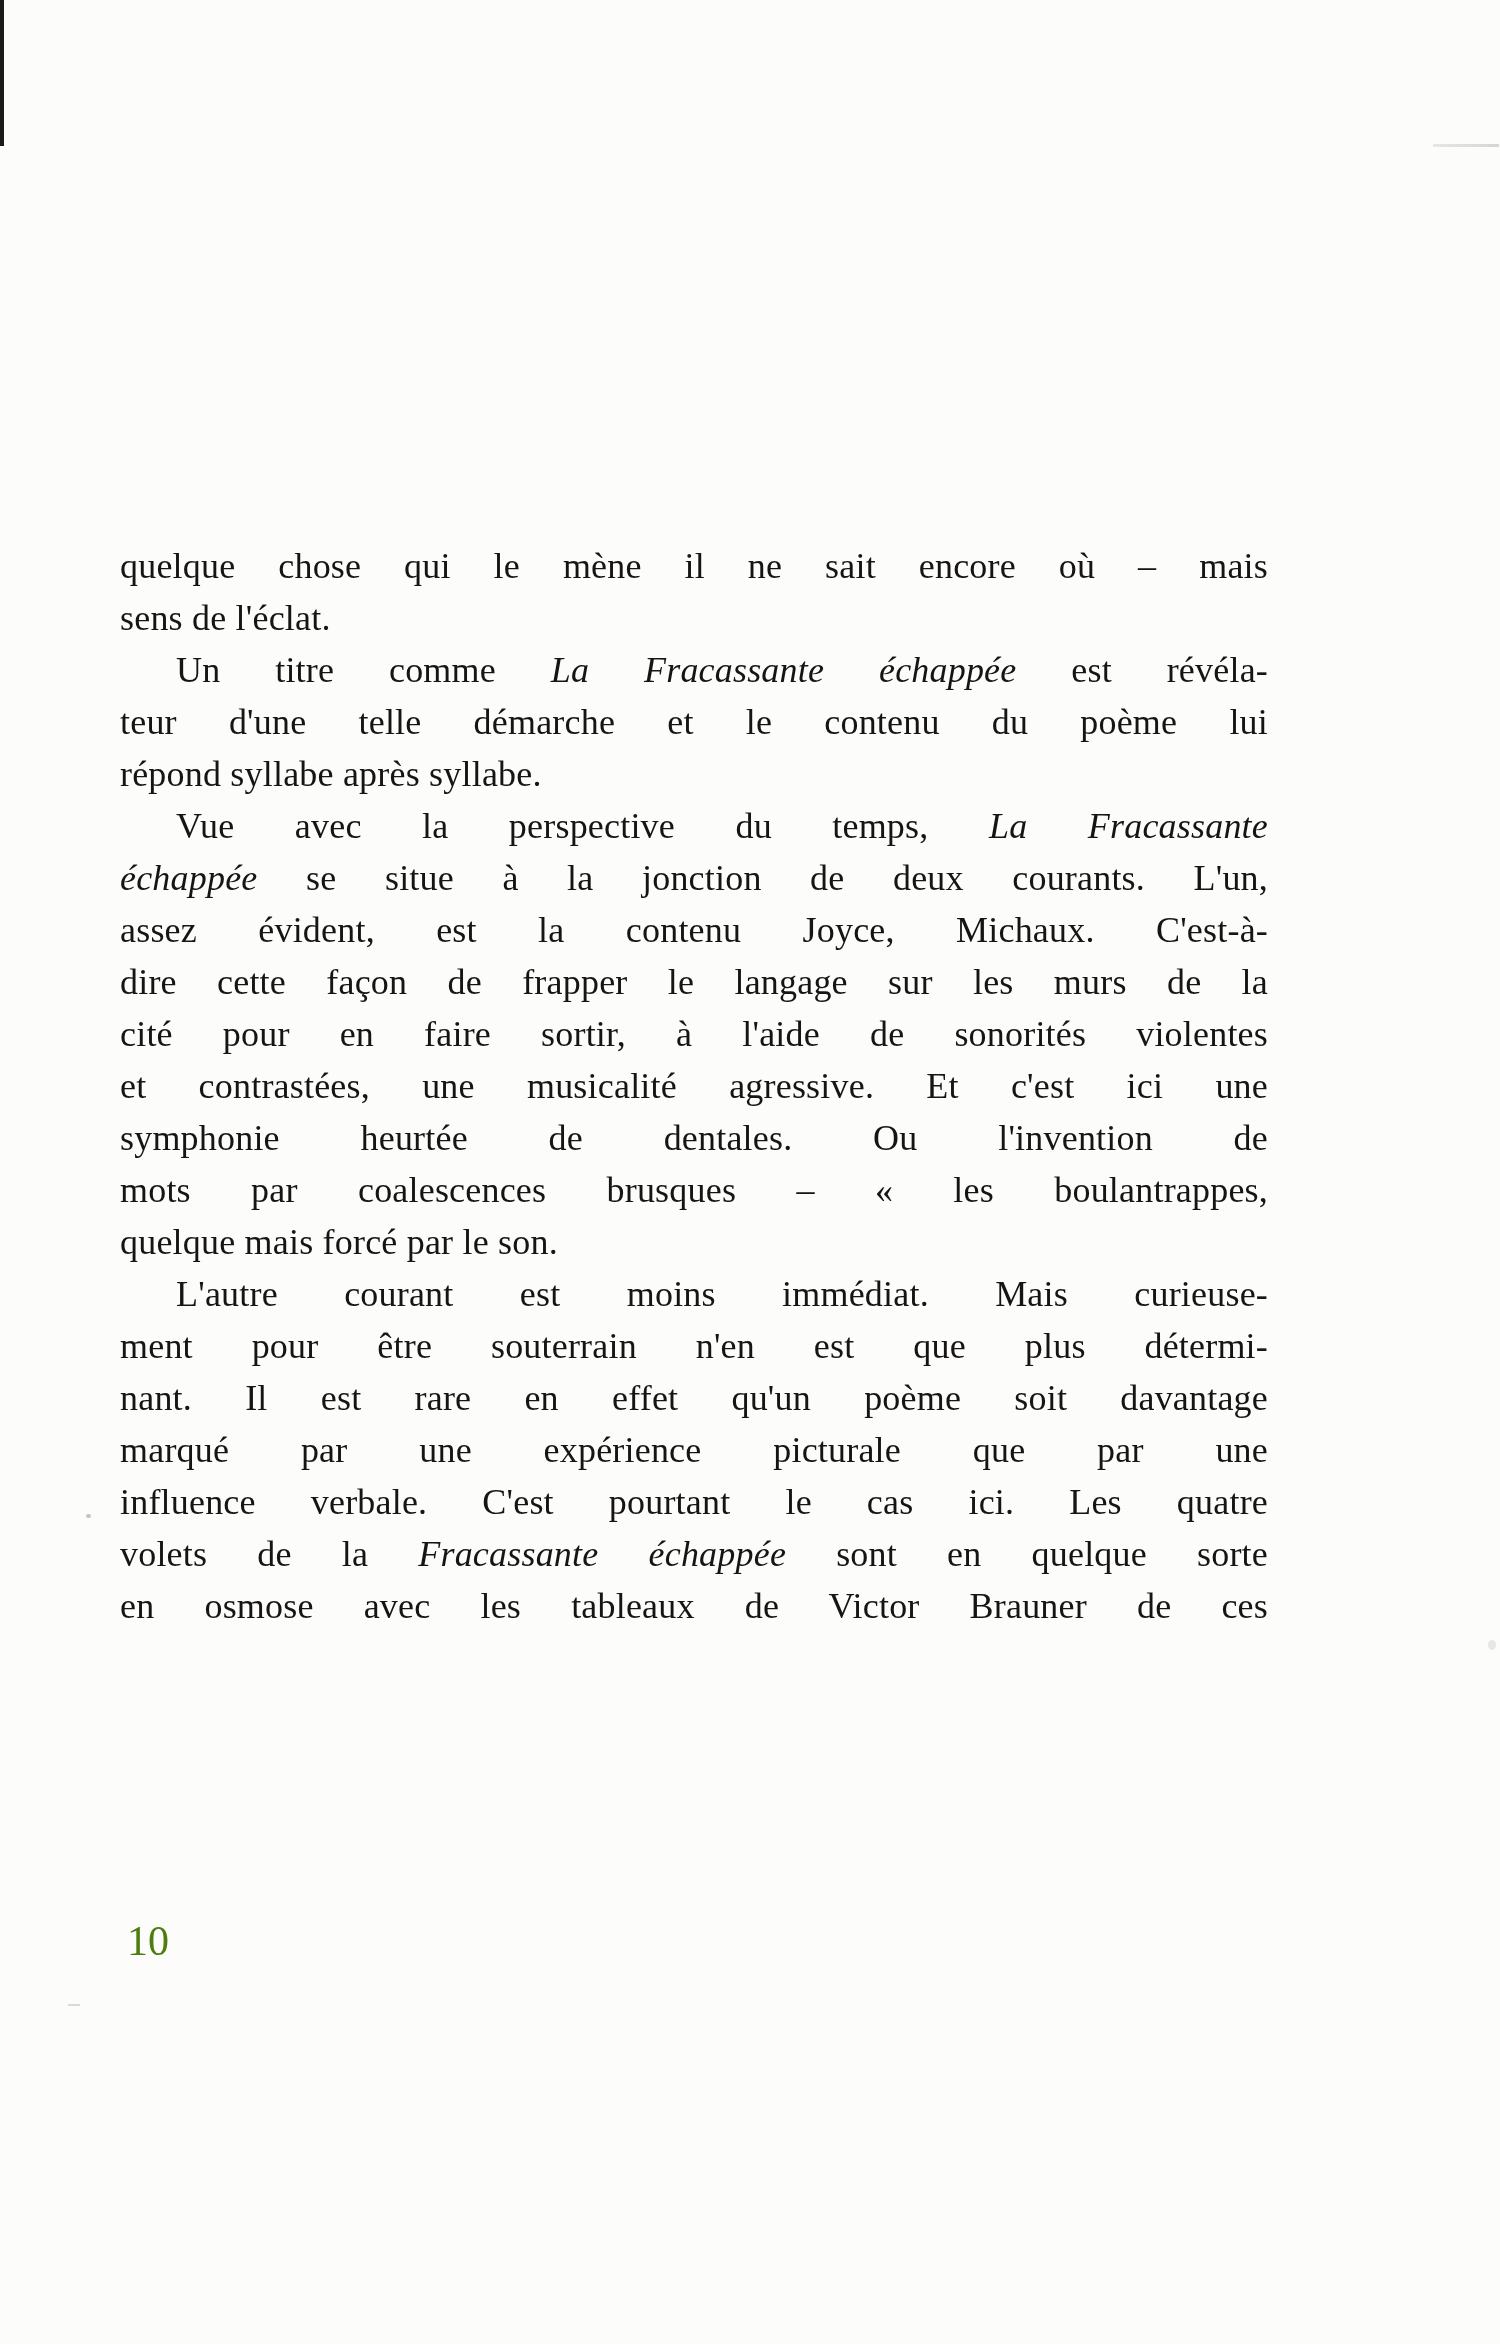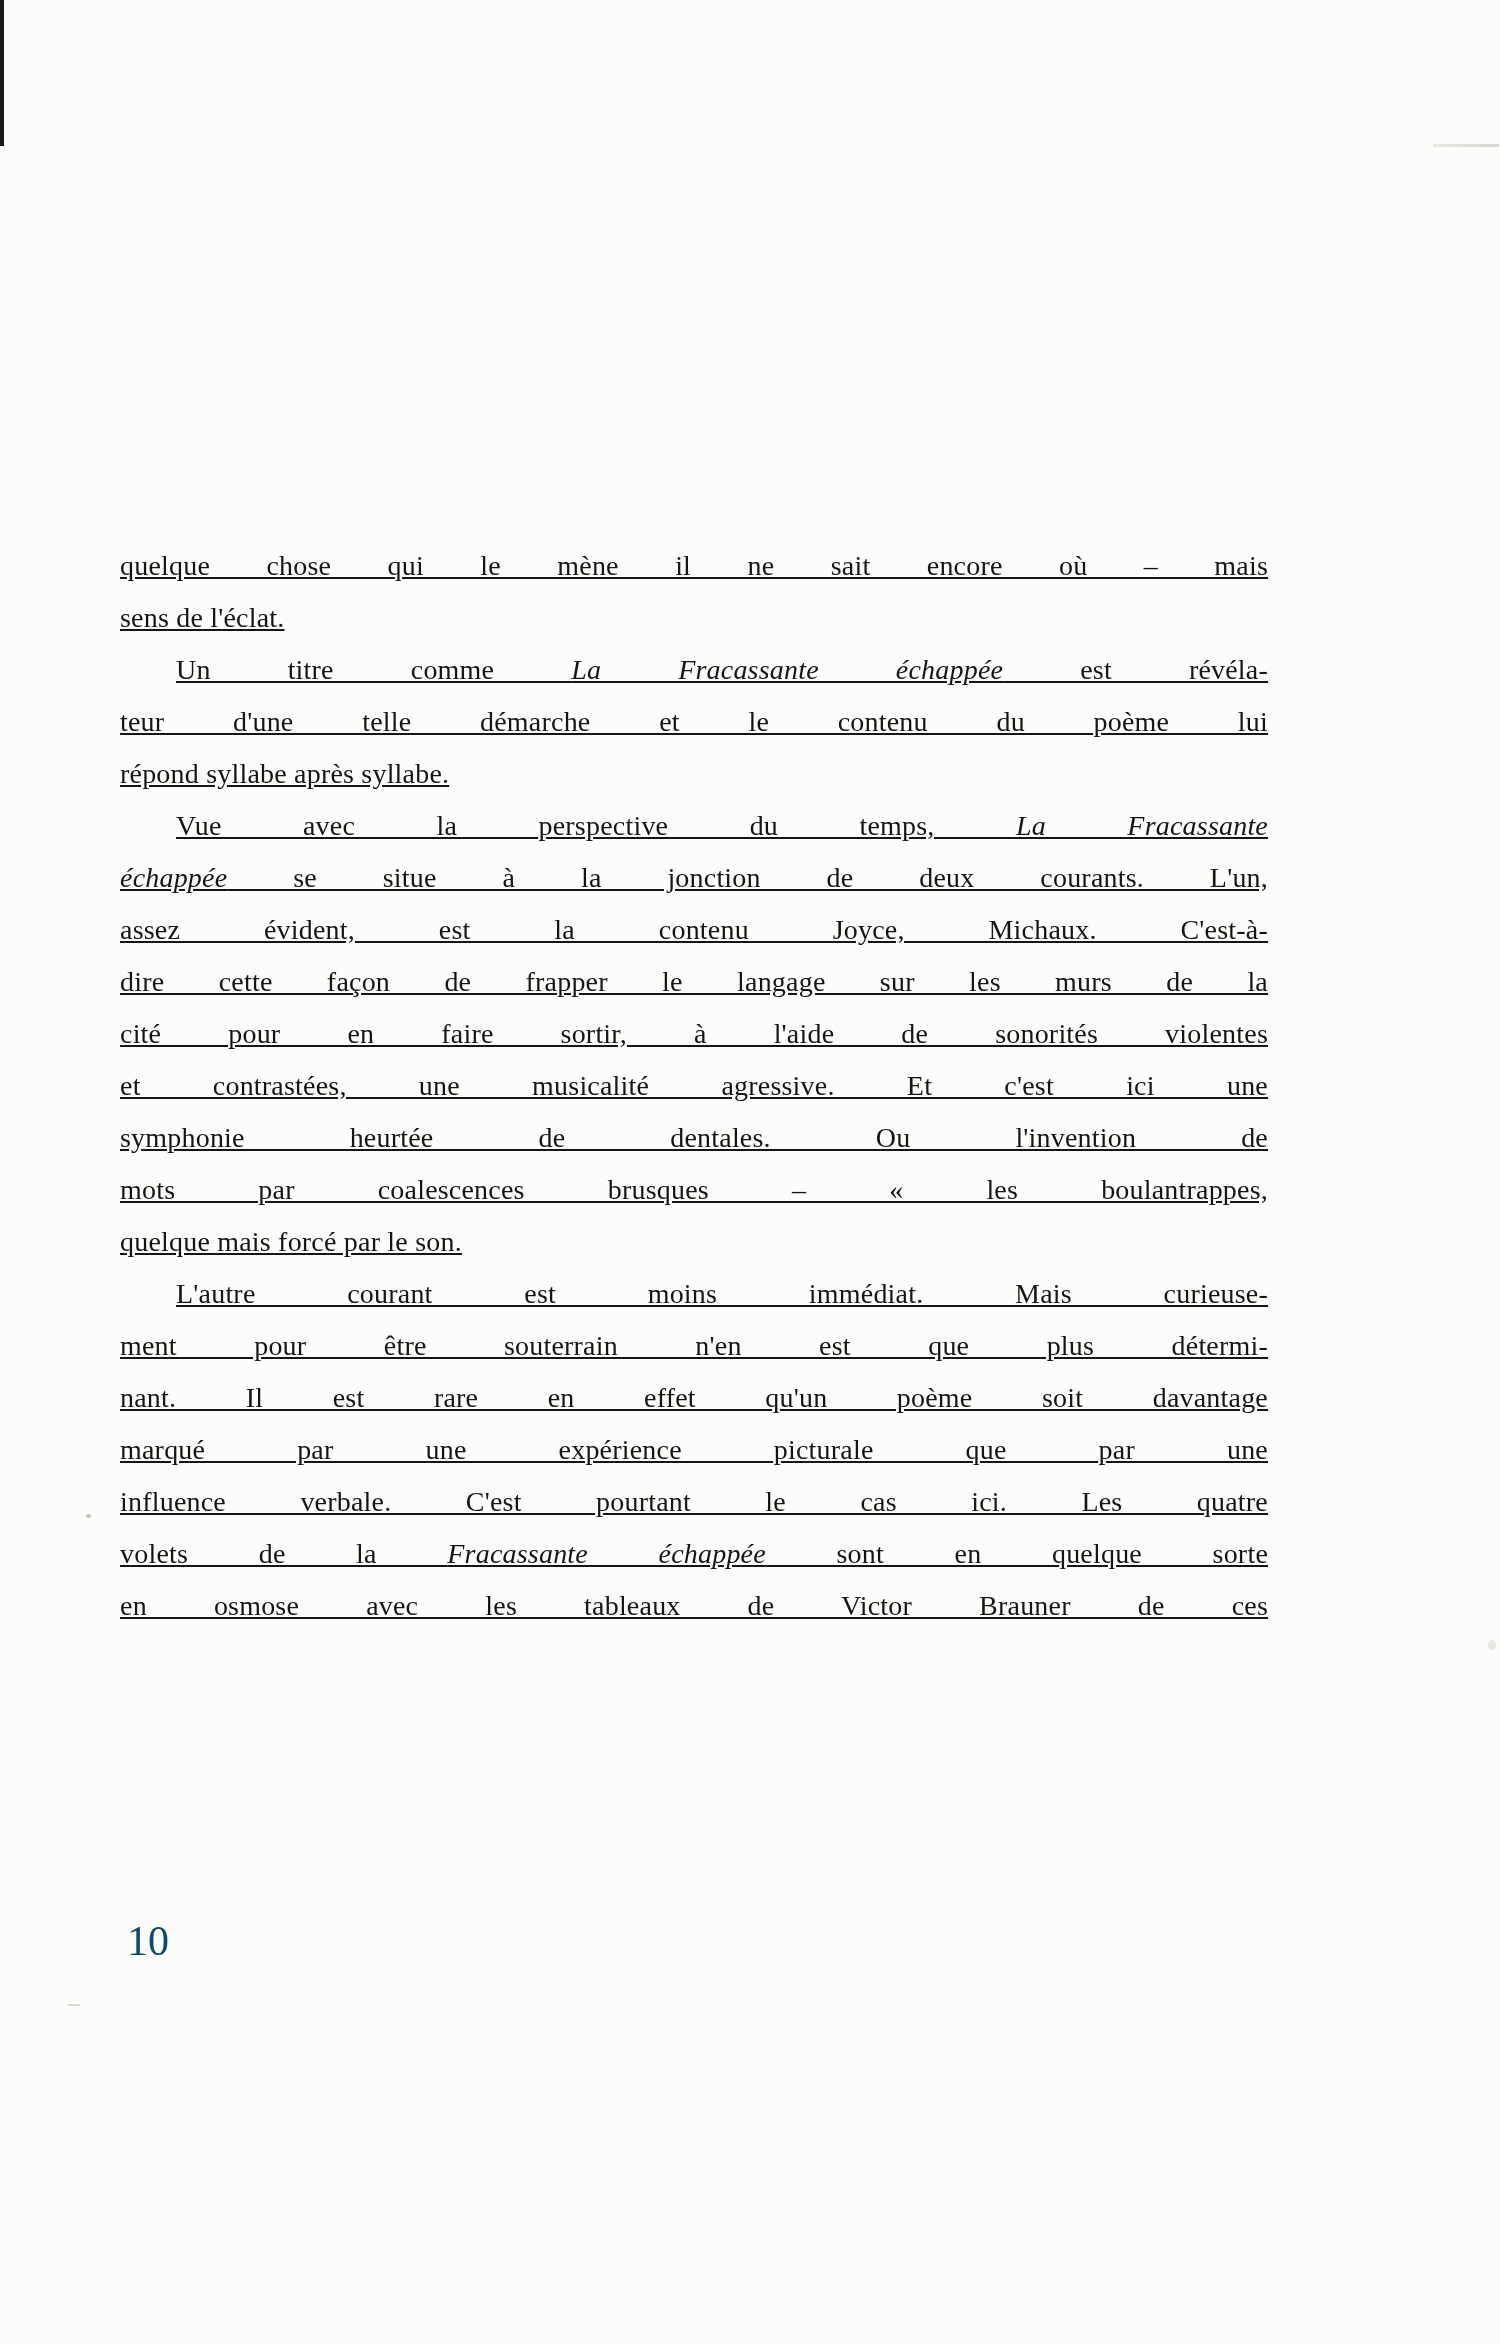--- a/index.html
+++ b/index.html
@@ -68,44 +68,43 @@
     left: 120px;
     top: 540px;
     width: 1148px;
   }
   .paragraph {
     margin: 0;
   }
   .paragraph + .paragraph {
   }
   .line {
-    font-size: 28px;
+    font-size: 36px;
     line-height: 52px;
     white-space: normal;
     letter-spacing: 0.2px;
     text-align: left;
-    text-decoration: underline;
   }
   .line.justified {
     text-align: justify;
     text-align-last: justify;
   }
   .line.first {
     padding-left: 56px;
   }
   .it {
     font-style: italic;
   }
   .page-number {
     position: absolute;
     left: 127px;
     top: 1916px;
     font-size: 42px;
     line-height: 50px;
-    color: #0c4a6e;
+    color: #4d7c0f;
   }
 </style>
 </head>
 <body>
 
 <div class="binding-bar"></div>
 <div class="scan-streak-top-right"></div>
 <div class="scan-dot-left"></div>
 <div class="scan-dash-bottom-left"></div>
 <div class="scan-smudge-mid"></div>

